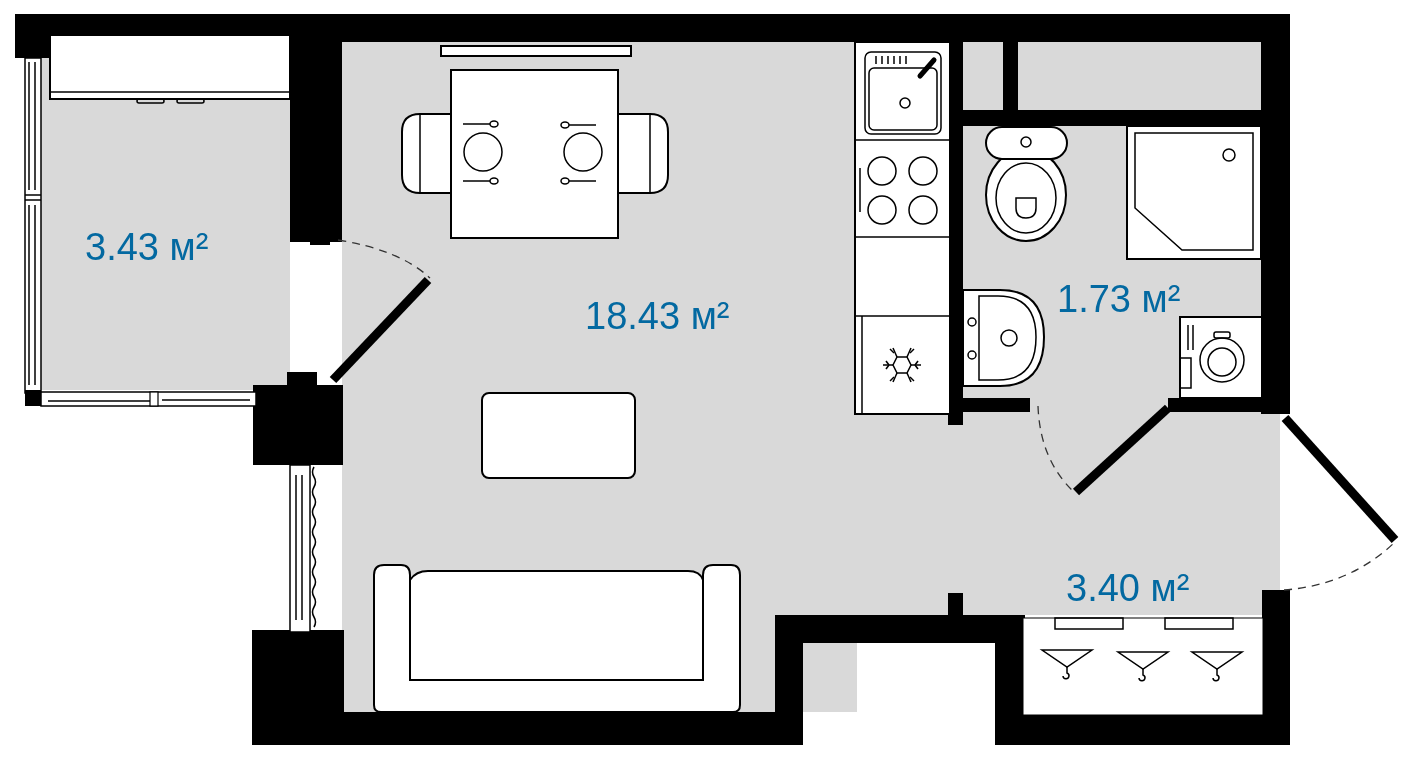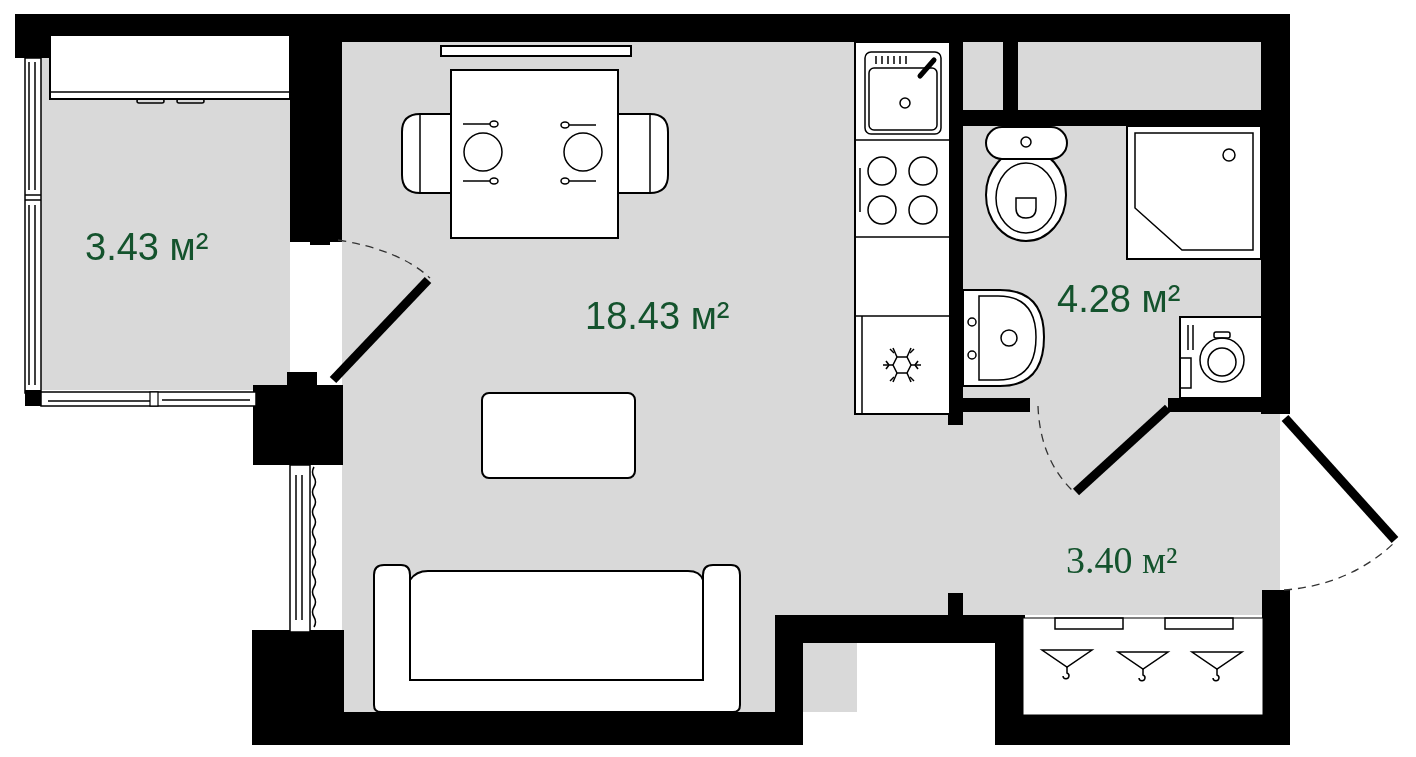--- a/index.html
+++ b/index.html
@@ -8,21 +8,21 @@
   .wall { fill: #000; }
   .floor { fill: #d9d9d9; }
   .furn { fill: #fff; stroke: #000; stroke-width: 2; }
   .thin { fill: none; stroke: #000; stroke-width: 1.5; }
   .arc { fill: none; stroke: #333; stroke-width: 1.3; stroke-dasharray: 8 6; }
   .door { stroke: #000; stroke-width: 9; stroke-linecap: butt; }
   .area-label {
     position: absolute;
     font-family: "Liberation Sans", sans-serif;
     font-size: 38px;
-    color: #14532d;
+    color: #0369a1;
     white-space: nowrap;
     line-height: 1;
   }
 </style>
 </head>
 <body>
 
 <svg id="plan" width="1416" height="757" viewBox="0 0 1416 757" xmlns="http://www.w3.org/2000/svg">
 
   <g>
@@ -242,14 +242,14 @@
       <g transform="translate(1217,652)">
         <path class="thin" d="M-25,0 H25 L0,17 Z"></path>
         <path class="thin" d="M0,17 v6 a3,3 0 1 1 -4,3"></path>
       </g>
     </g>
   </g>
 </svg>
 
 <div class="area-label" style="left:85px; top:228px;">3.43 м²</div>
 <div class="area-label" style="left:585px; top:297px;">18.43 м²</div>
-<div class="area-label" style="left:1057px; top:280px;">4.28 м²</div>
-<div class="area-label" style="left:1066px; top:541px;font-family:Liberation Serif, serif;">3.40 м²</div>
+<div class="area-label" style="left:1057px; top:280px;">1.73 м²</div>
+<div class="area-label" style="left:1066px; top:569px;">3.40 м²</div>
 
 </body></html>

